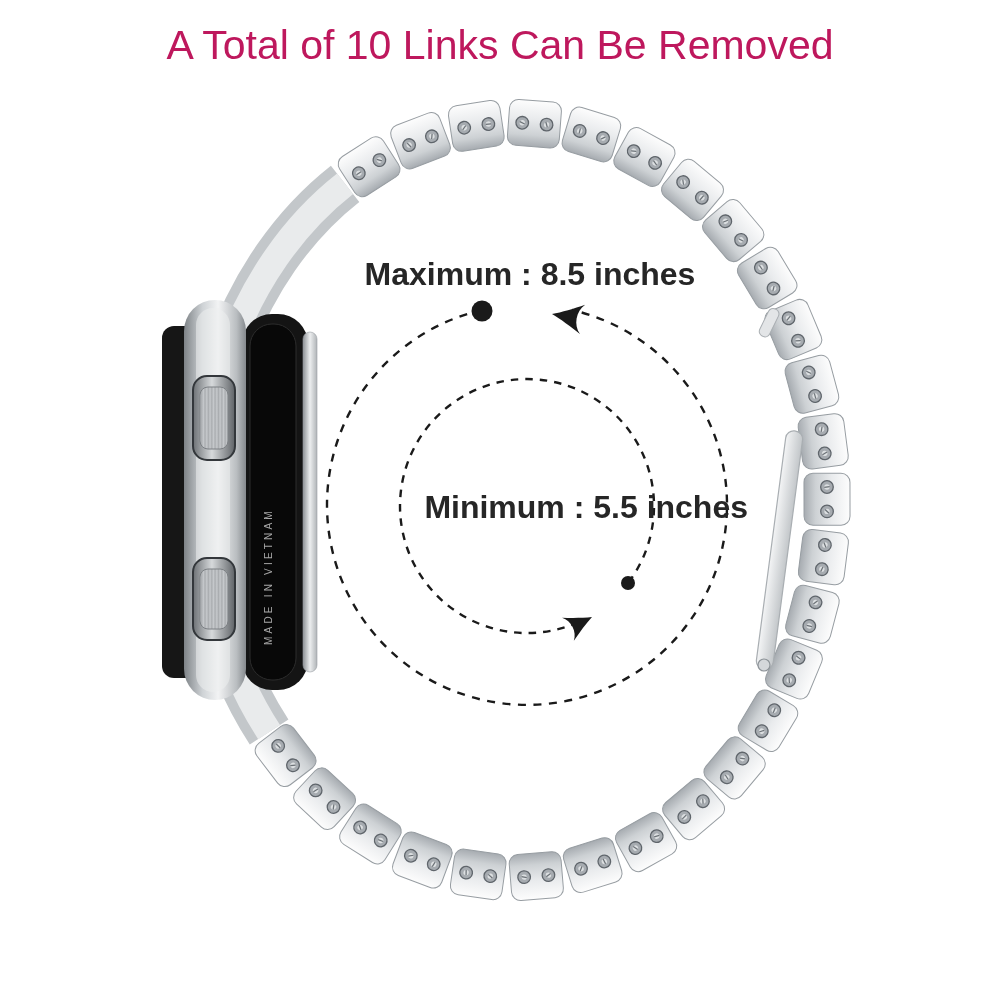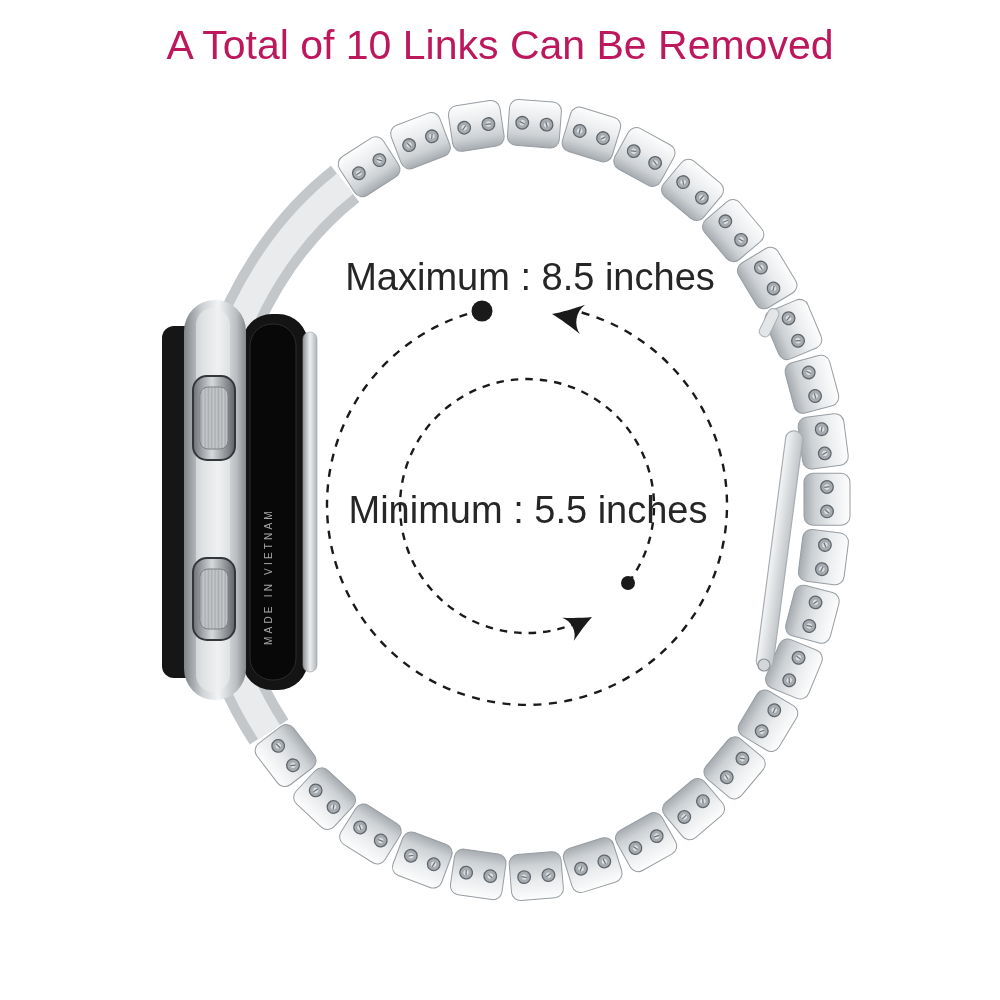--- a/index.html
+++ b/index.html
@@ -1,23 +1,23 @@
 <!DOCTYPE html>
 <html><head>
 <meta charset="utf-8">
 <style>
   html,body{margin:0;padding:0;background:#fff;}
   #stage{position:relative;width:1000px;height:1000px;background:#fff;overflow:hidden;
          font-family:"Liberation Sans",sans-serif;}
   #scene{position:absolute;left:0;top:0;}
   .title{position:absolute;top:22px;left:0;width:1000px;text-align:center;
          font-size:41px;font-weight:400;color:#be185d;letter-spacing:0px;}
-  .anno{position:absolute;text-align:center;font-size:38px;font-weight:400;color:#262626;}
+  .anno{position:absolute;text-align:center;font-size:32px;font-weight:700;color:#262626;}
   .anno.max{top:256px;left:310px;width:440px;}
-  .anno.min{top:489px;left:308px;width:440px;}
+  .anno.min{top:489px;left:308px;width:440px;text-align:right;}
 </style>
 </head>
 <body>
 
 <div id="stage">
 
   <svg id="scene" width="1000" height="1000" viewBox="0 0 1000 1000">
     <defs>
       <linearGradient id="gLink" x1="0" y1="0" x2="0" y2="1">
         <stop offset="0" stop-color="#fdfdfd"></stop>

